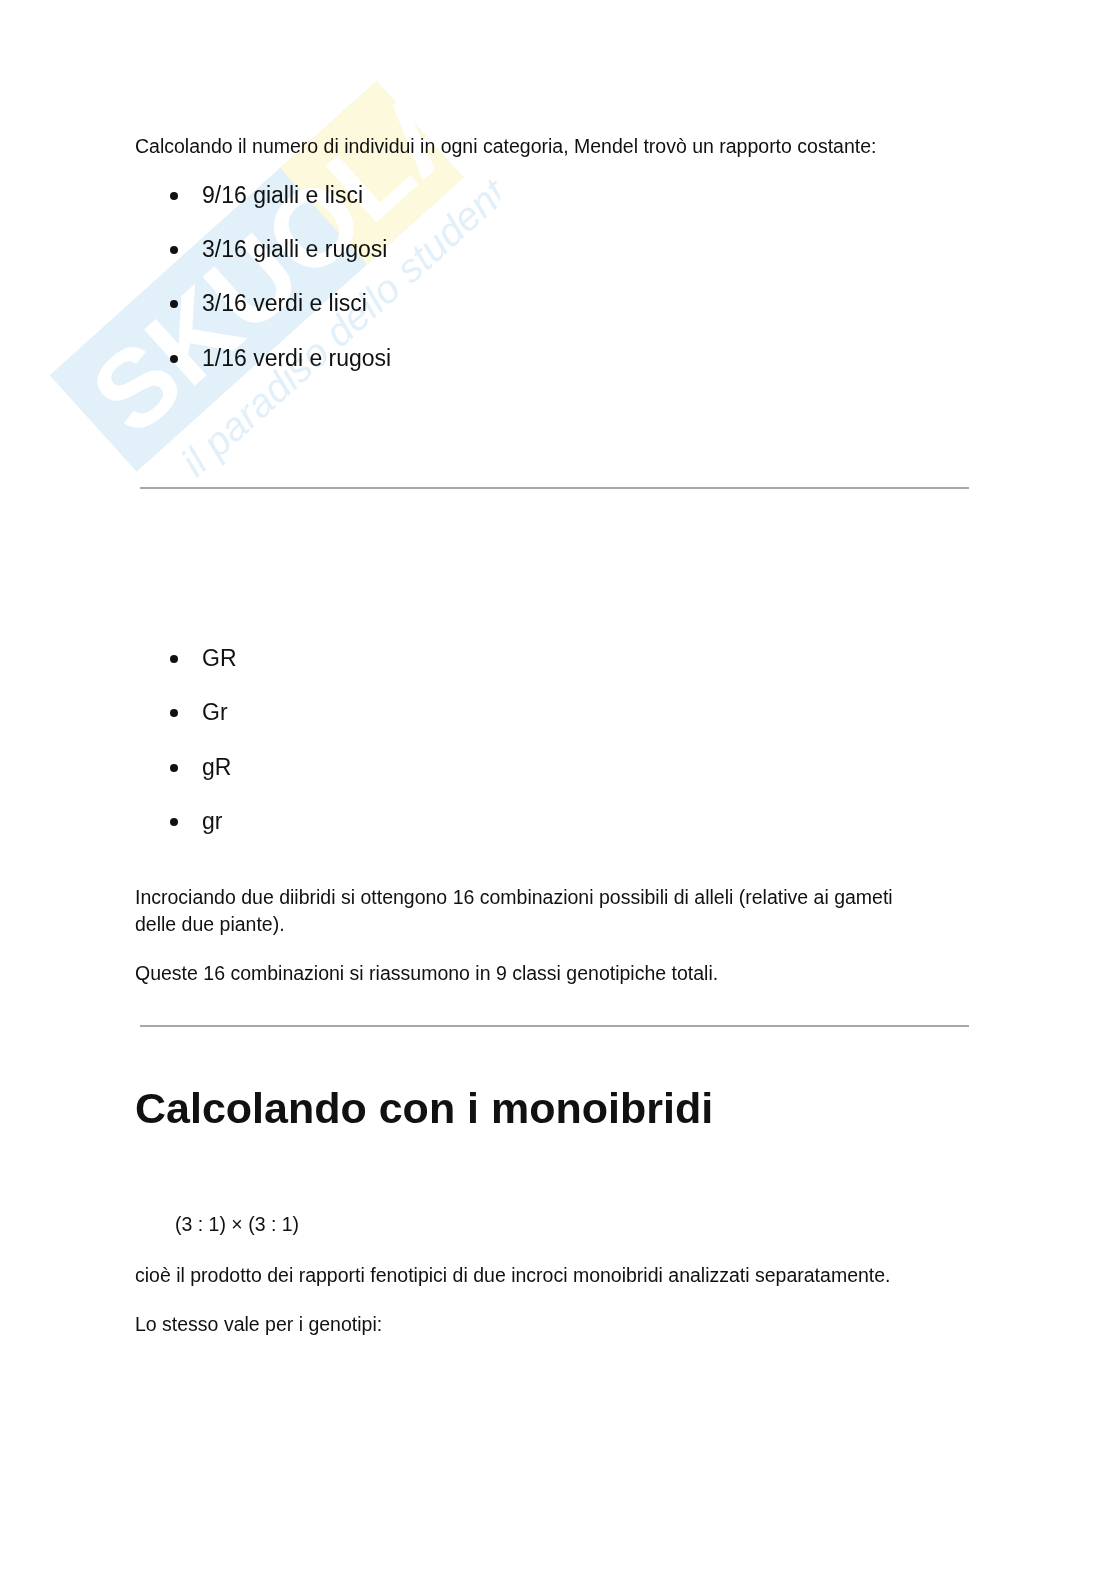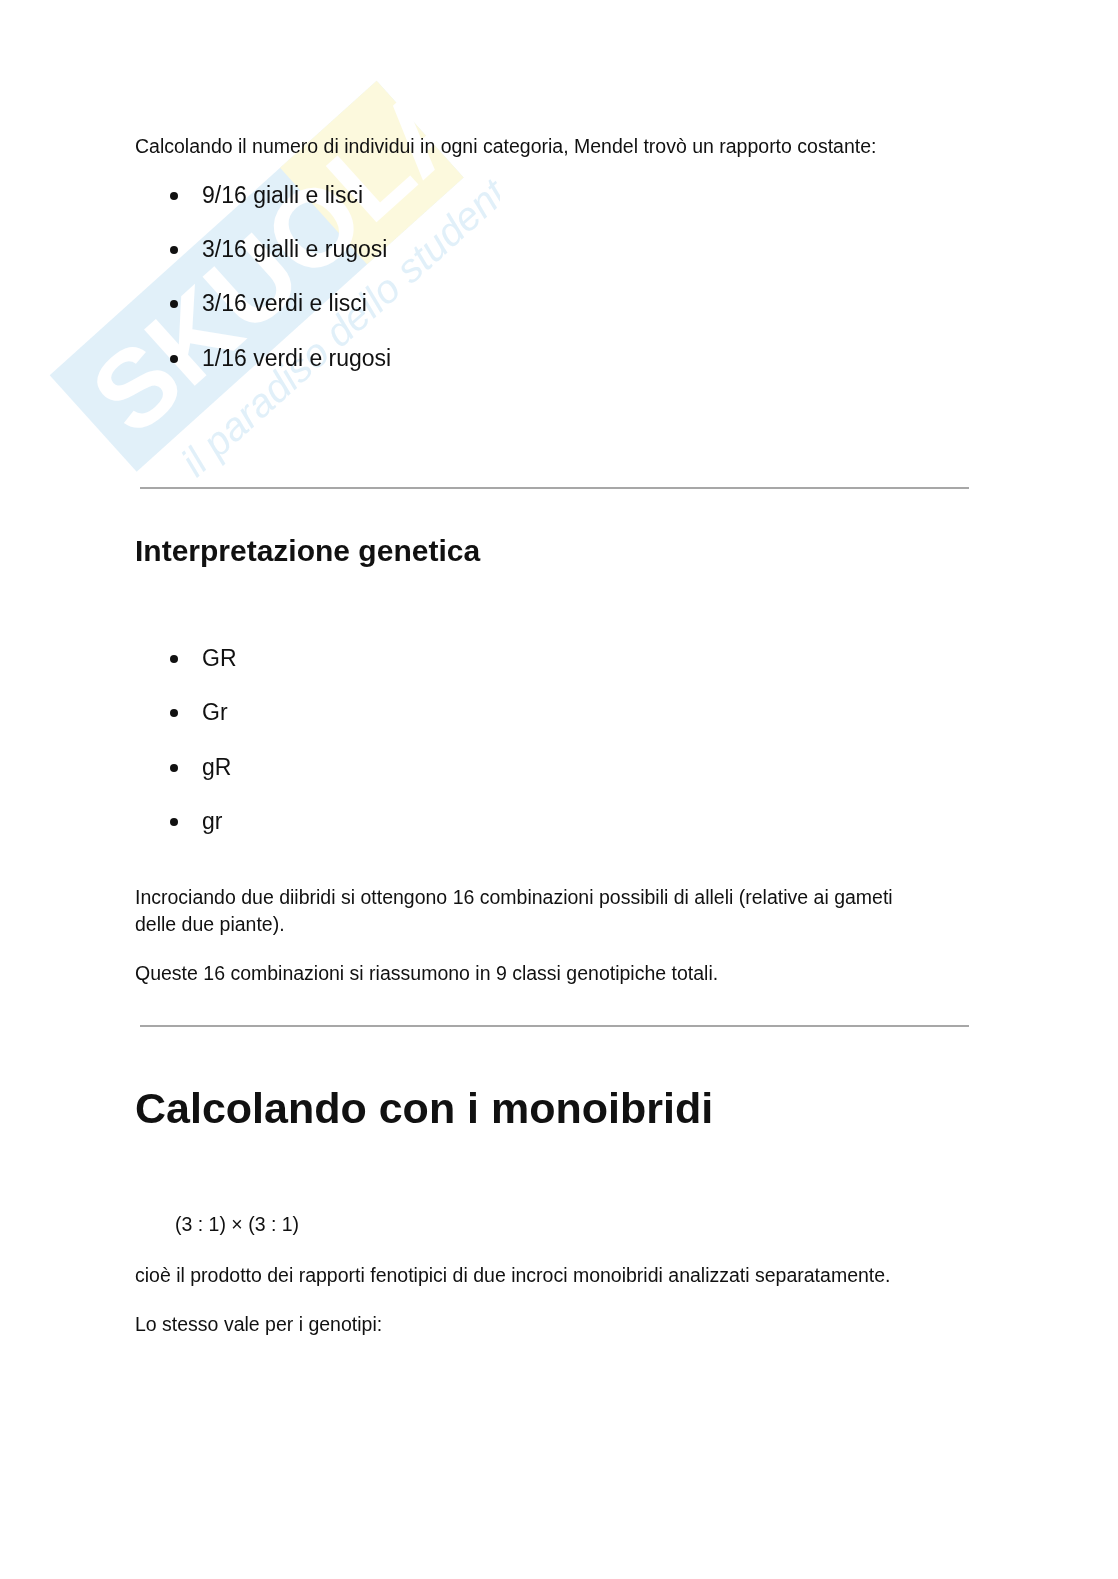--- a/index.html
+++ b/index.html
@@ -46,21 +46,20 @@
     <span class="li" style="top:236px;">3/16 gialli e rugosi</span>
     <span class="bullet" style="top:300px;"></span>
     <span class="li" style="top:290px;">3/16 verdi e lisci</span>
     <span class="bullet" style="top:355px;"></span>
     <span class="li" style="top:345px;">1/16 verdi e rugosi</span>
   </div>
 
 
   <div class="hr" style="top:487px;"></div>
 
-  <h2 class="h2" style="top:533px;">Interpretazione genetica</h2>
 
   <div>
     <span class="bullet" style="top:655px;"></span>
     <span class="li" style="top:645px;">GR</span>
     <span class="bullet" style="top:709px;"></span>
     <span class="li" style="top:699px;">Gr</span>
     <span class="bullet" style="top:764px;"></span>
     <span class="li" style="top:754px;">gR</span>
     <span class="bullet" style="top:818px;"></span>
     <span class="li" style="top:808px;">gr</span>

